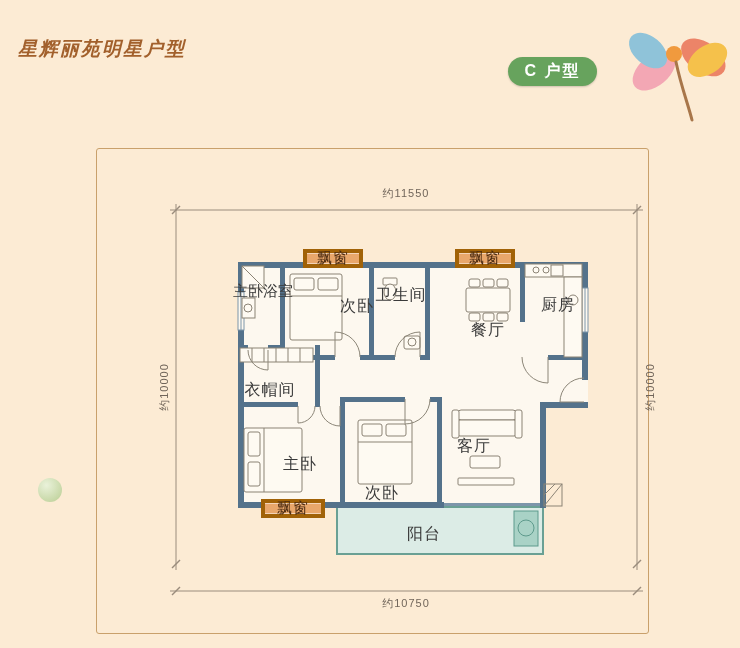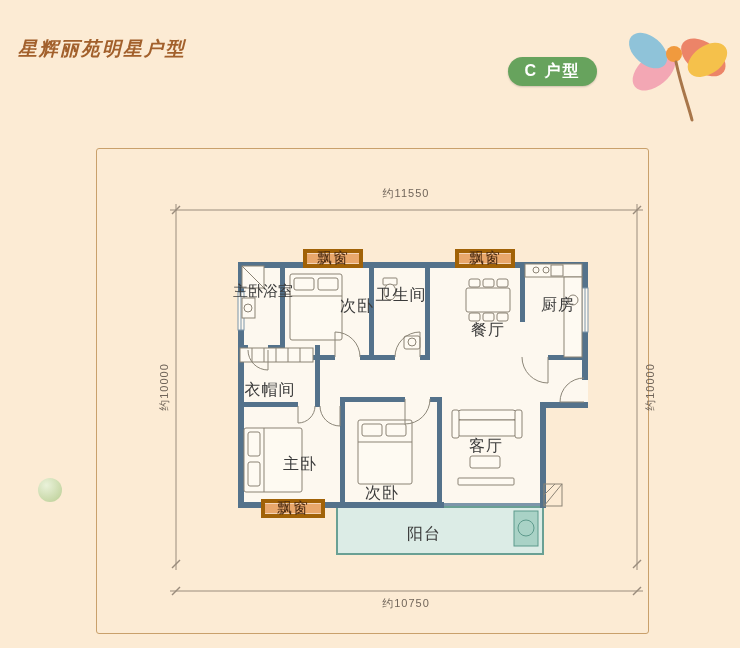--- a/index.html
+++ b/index.html
@@ -204,21 +204,21 @@
   </svg>
 
   <div class="room-label small" style="left:263px;top:291px">主卧浴室</div>
   <div class="room-label" style="left:357px;top:306px">次卧</div>
   <div class="room-label" style="left:401px;top:295px">卫生间</div>
   <div class="room-label" style="left:488px;top:330px">餐厅</div>
   <div class="room-label" style="left:558px;top:305px">厨房</div>
   <div class="room-label" style="left:270px;top:390px">衣帽间</div>
   <div class="room-label" style="left:300px;top:464px">主卧</div>
   <div class="room-label" style="left:382px;top:493px">次卧</div>
-  <div class="room-label" style="left:486px;top:446px">客厅</div>
+  <div class="room-label" style="left:474px;top:446px">客厅</div>
   <div class="room-label" style="left:424px;top:534px">阳台</div>
 
   <div class="dim h" style="left:406px;top:186px">约11550</div>
   <div class="dim h" style="left:406px;top:596px">约10750</div>
   <div class="dim v" style="left:164px;top:387px">约10000</div>
   <div class="dim v" style="left:650px;top:387px">约10000</div>
 
 </div>
 
 </body></html>

